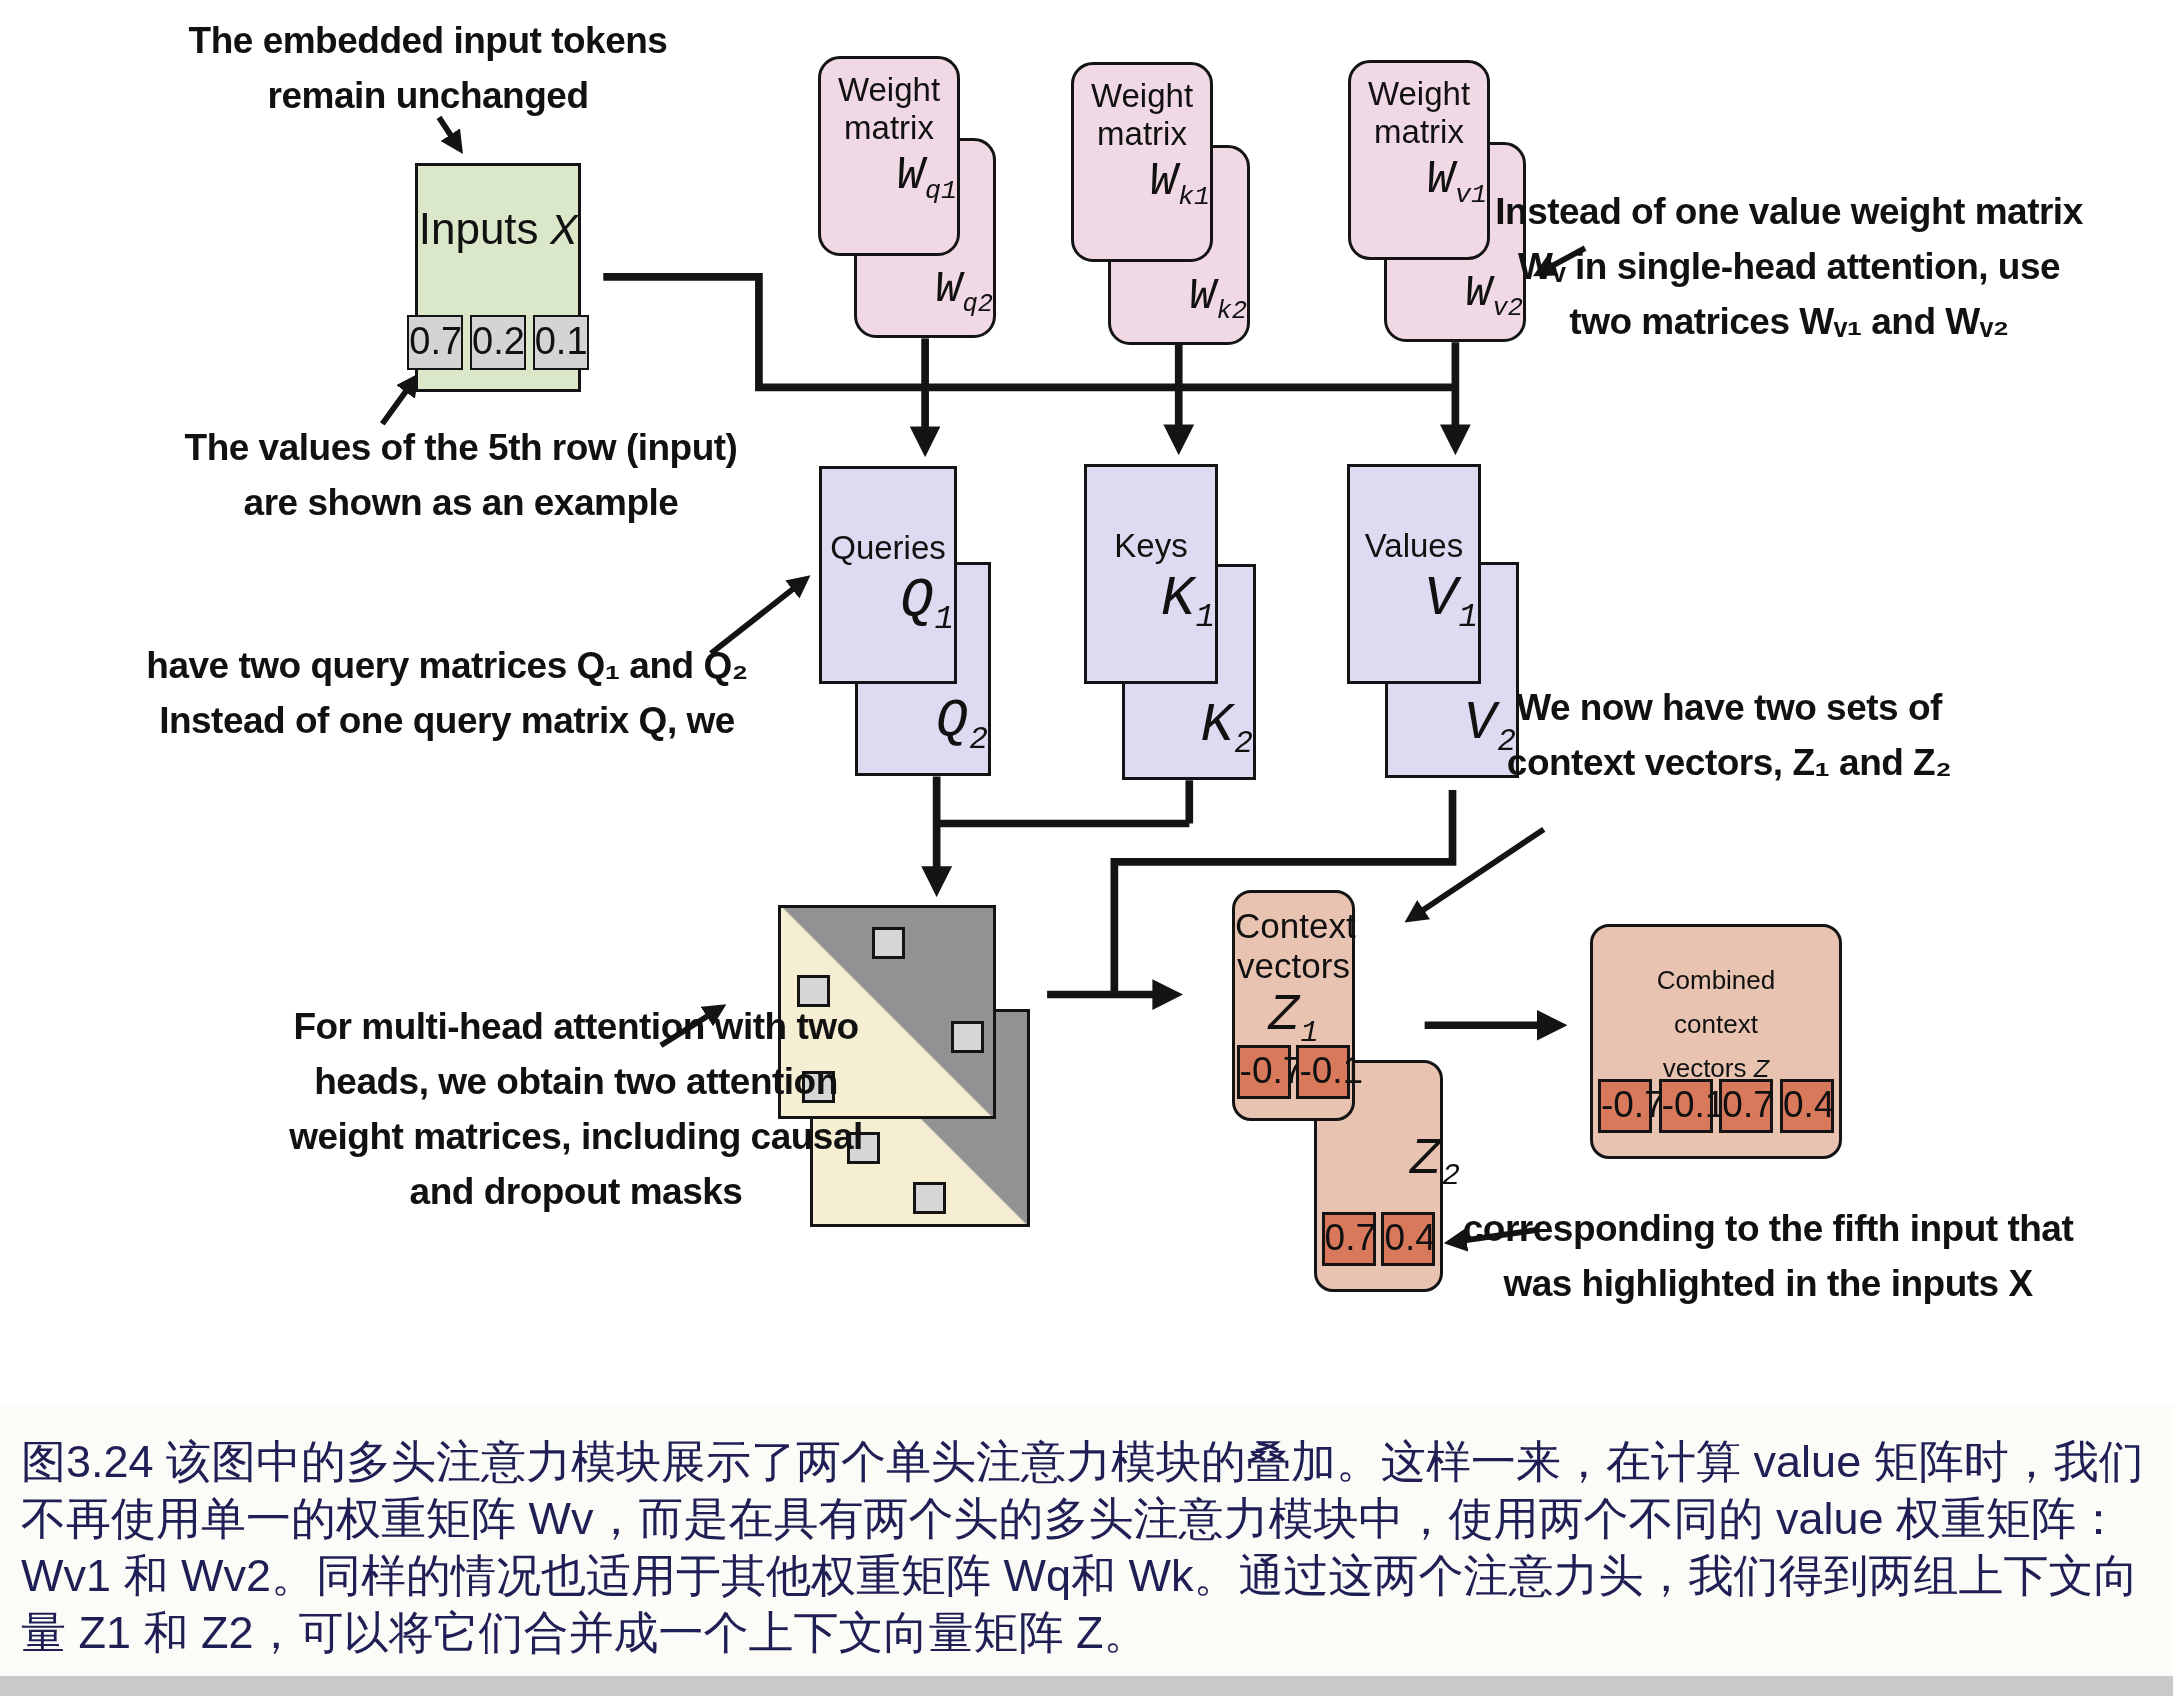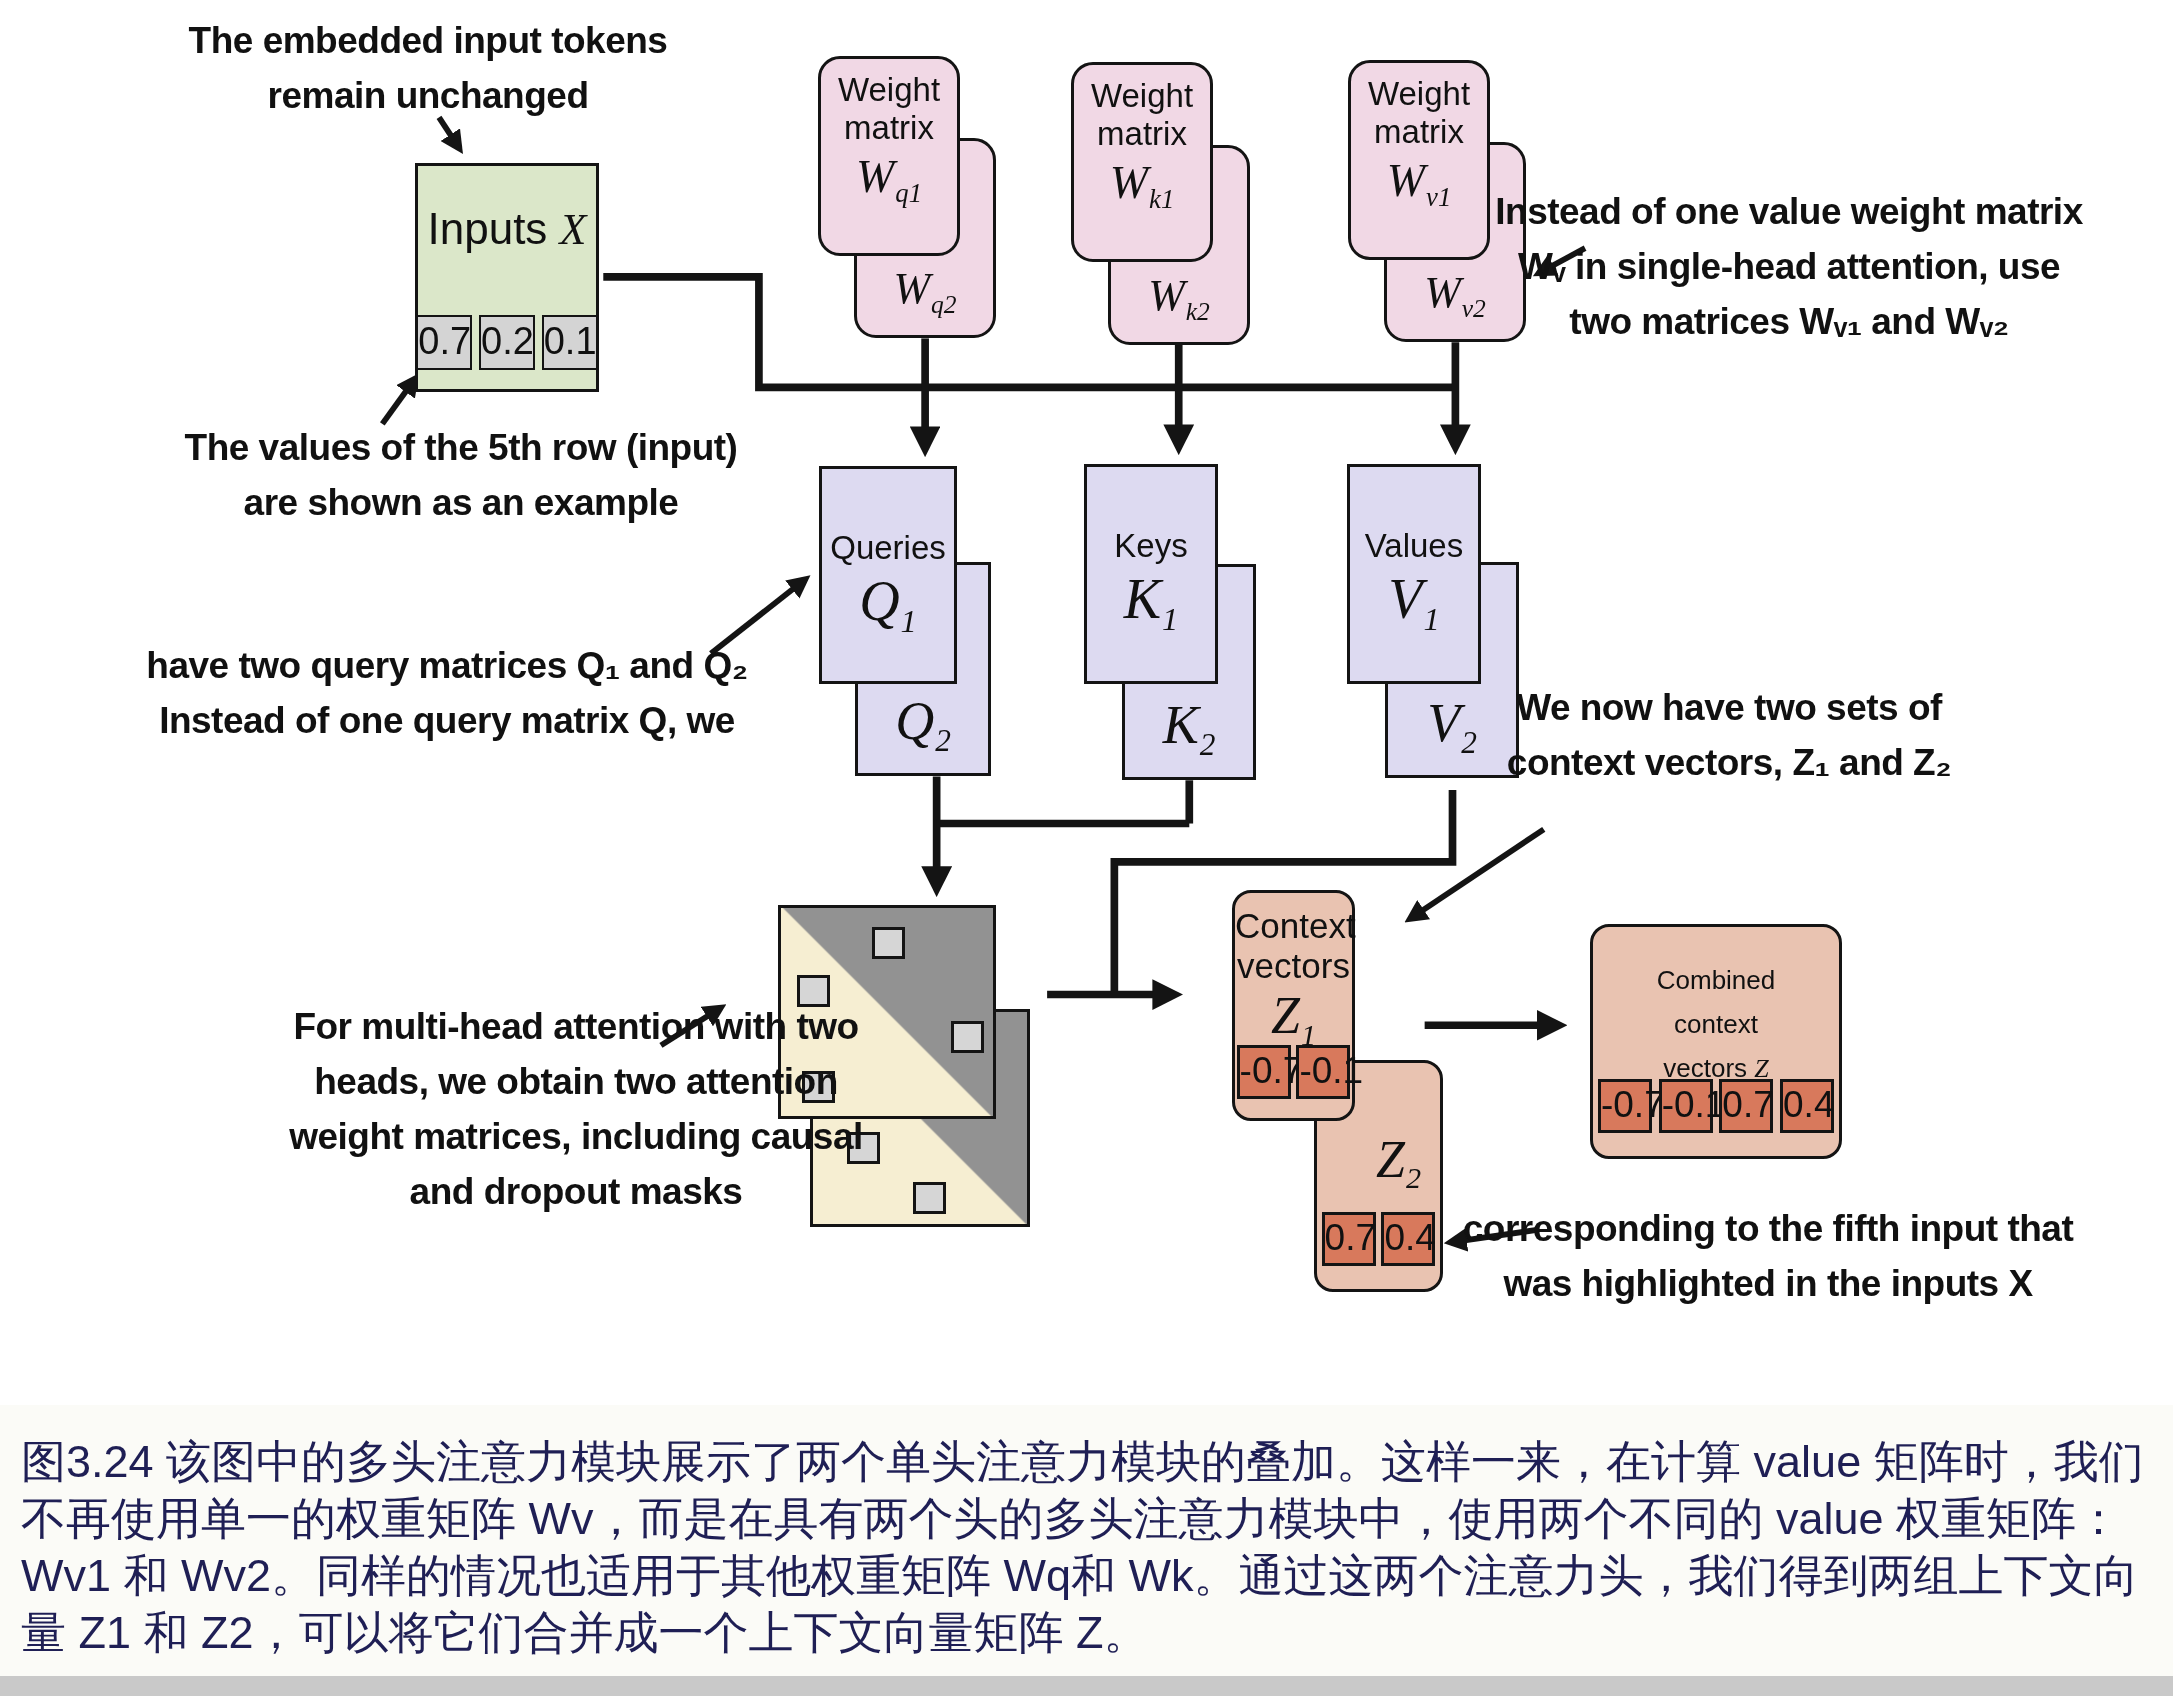--- a/index.html
+++ b/index.html
@@ -6,21 +6,21 @@
   #canvas{position:relative;width:2173px;height:1697px;background:#ffffff;overflow:hidden;
           font-family:"Liberation Sans",sans-serif;color:#111;}
   svg.wires{position:absolute;left:0;top:0;z-index:1;}
   .box{position:absolute;box-sizing:border-box;border:3.8px solid #141414;text-align:center;}
   .green{background:var(--input_green);}
   .pink{background:var(--weight_pink);border-radius:22px;}
   .lav{background:var(--qkv_lavender);}
   .salmon{background:var(--context_salmon);border-radius:19px;}
   .z2core{z-index:2;} .front{z-index:3;} .back{z-index:2;}
   .t{font-size:33px;line-height:38px;}
-  .math{font-family:Liberation Serif, serif;font-style:italic;}
+  .math{font-family:Liberation Mono, monospace;font-style:italic;text-align:right;}
   .math sub{font-size:0.58em;line-height:0;margin-left:1px;}
   .math-lg{font-size:46px;display:block;margin-top:3.8px;}
   .math-xl{font-size:56px;display:block;margin-top:1.9px;}
   .back-label{position:absolute;bottom:21px;left:0;width:100%;}
   .wt{margin-top:11.5px;}
   .qt{margin-top:60px;}
   .cellrow{position:absolute;left:0;width:100%;display:flex;justify-content:center;gap:6.7px;}
   .cell{box-sizing:border-box;border:2.9px solid #141414;background:var(--cell_gray);
         width:56px;height:55px;font-size:38px;line-height:49px;text-align:center;}
   .zcell{background:var(--context_cell);border-width:3.8px;font-size:37px;line-height:45px;width:54px;height:54px;}
@@ -95,21 +95,21 @@
     <div>For multi-head attention with two</div>
     <div>heads, we obtain two attention</div>
     <div>weight matrices, including causal</div>
     <div>and dropout masks</div>
   </div>
   <div class="ann" style="left:1768px;top:1201px;">
     <div>corresponding to the fifth input that</div>
     <div>was highlighted in the inputs X</div>
   </div>
 
-  <div class="box green front" style="left:415px;top:163px;width:184px;height:229px;">
+  <div class="box green front" style="left:415px;top:163px;width:166px;height:229px;">
     <div style="margin-top:38px;font-size:44px;">
       <span>Inputs</span>
       <span class="math">X</span>
     </div>
     <div class="cellrow" style="bottom:19px;">
       <div class="cell">0.7</div>
       <div class="cell">0.2</div>
       <div class="cell">0.1</div>
     </div>
   </div>

